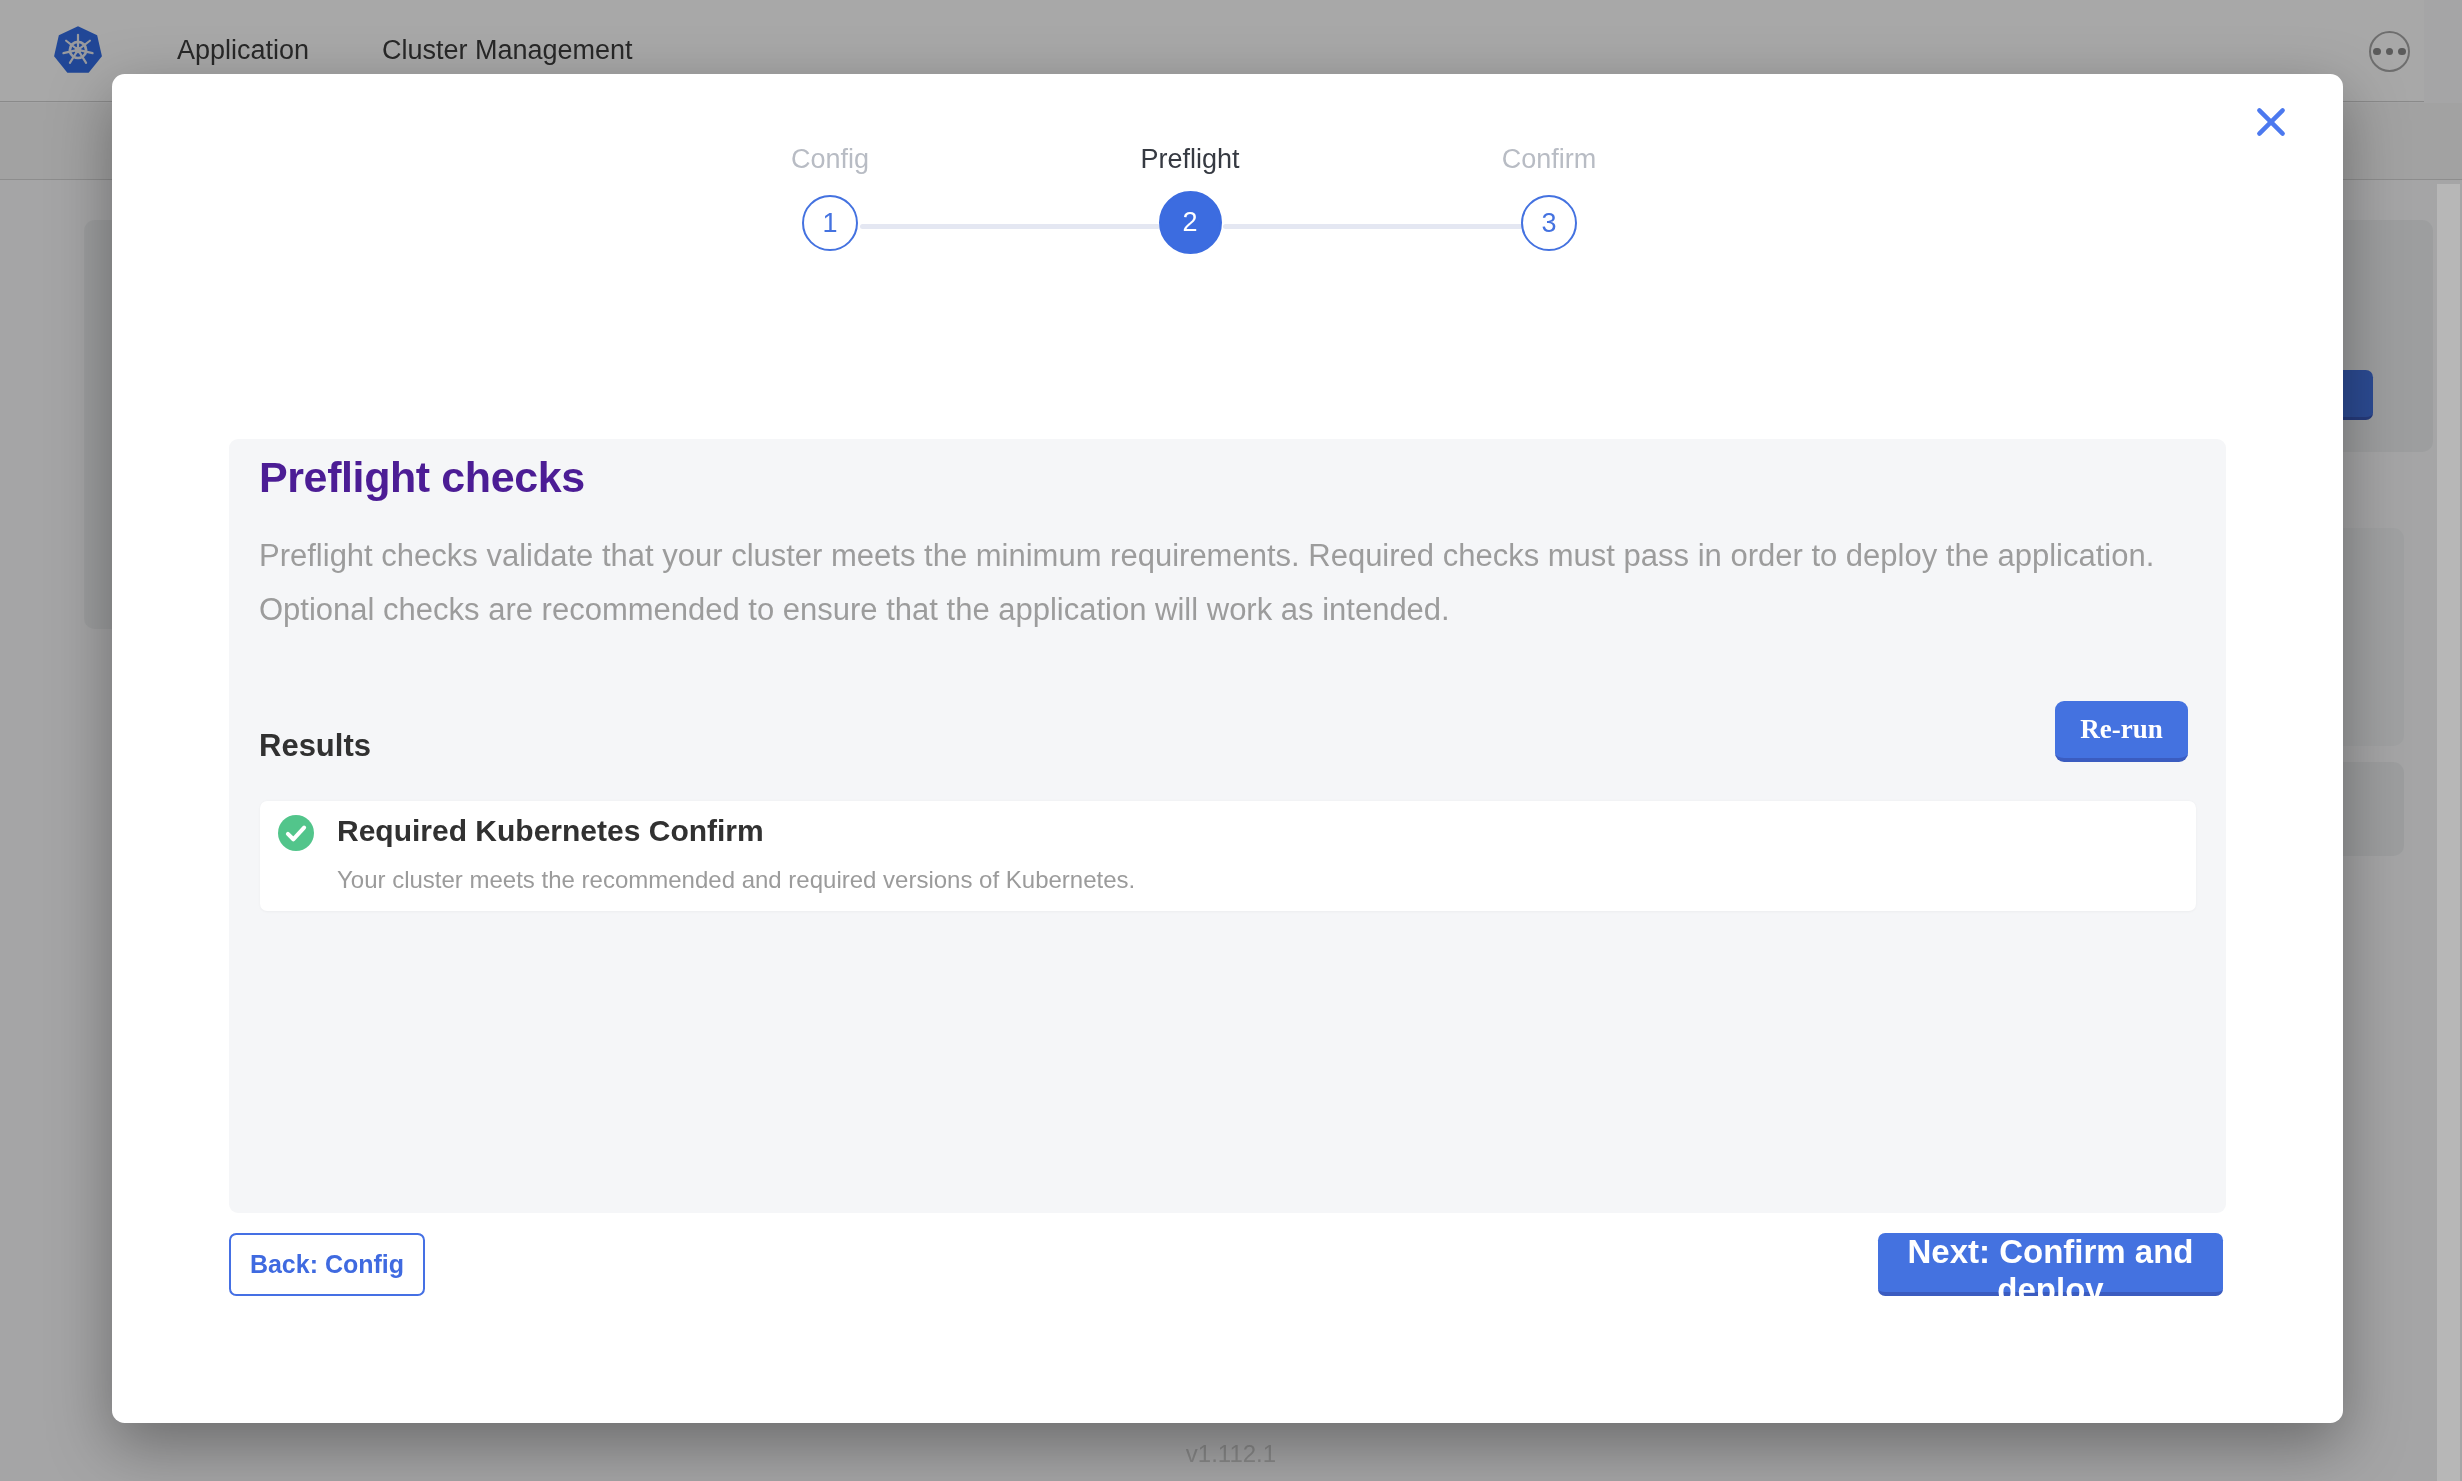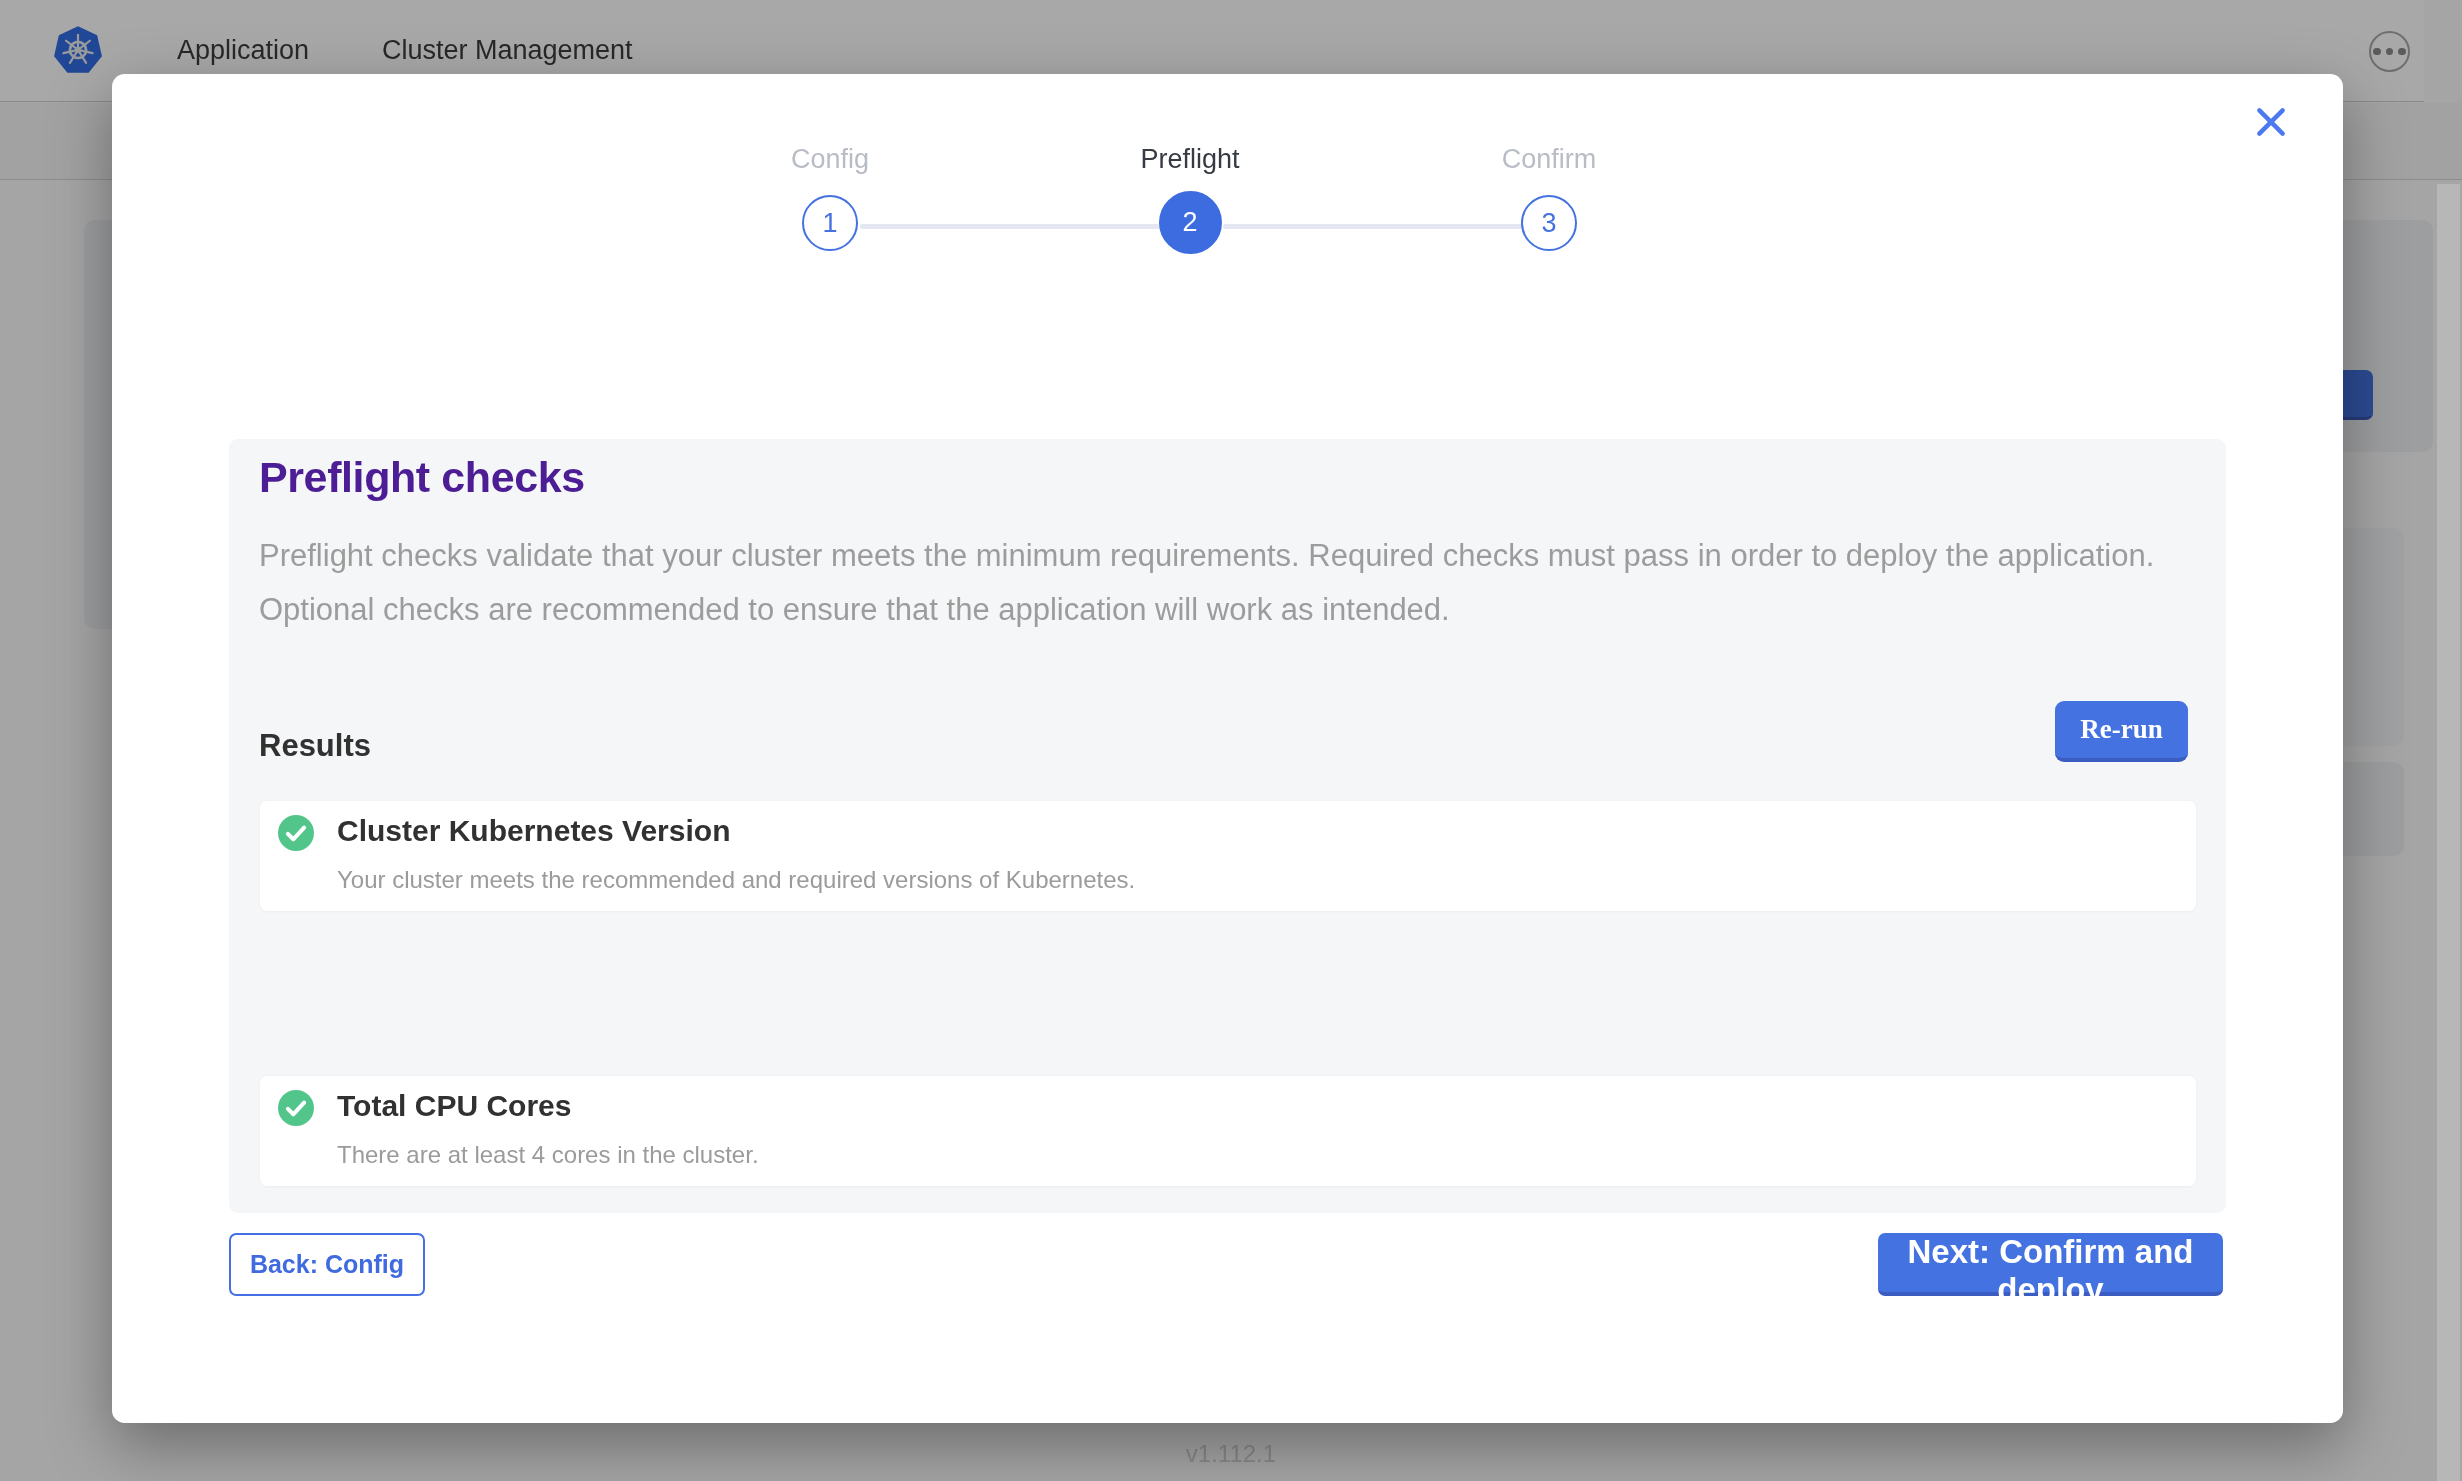--- a/index.html
+++ b/index.html
@@ -166,31 +166,23 @@
     <p class="panel-desc">Preflight checks validate that your cluster meets the minimum requirements. Required checks must pass in order to deploy the application. Optional checks are recommended to ensure that the application will work as intended.</p>
 
     <h2 class="results-label">Results</h2>
     <button class="rerun-btn">Re-run</button>
 
     <div class="check-card check-1">
       <svg class="check-icon" viewBox="0 0 40 40">
         <circle cx="20" cy="20" r="20" fill="#52c58b"></circle>
         <polyline points="11,21 17,27 29,14" fill="none" stroke="#fff" stroke-width="4.5" stroke-linecap="round" stroke-linejoin="round"></polyline>
       </svg>
-      <div class="check-title">Cluster Kubernetes Version</div>
+      <div class="check-title">Required Kubernetes Confirm</div>
       <div class="check-msg">Your cluster meets the recommended and required versions of Kubernetes.</div>
     </div>
 
 
-    <div class="check-card check-3">
-      <svg class="check-icon" viewBox="0 0 40 40">
-        <circle cx="20" cy="20" r="20" fill="#52c58b"></circle>
-        <polyline points="11,21 17,27 29,14" fill="none" stroke="#fff" stroke-width="4.5" stroke-linecap="round" stroke-linejoin="round"></polyline>
-      </svg>
-      <div class="check-title">Total CPU Cores</div>
-      <div class="check-msg">There are at least 4 cores in the cluster.</div>
-    </div>
   </div>
 
   <button class="back-btn">Back: Config</button>
   <button class="next-btn">Next: Confirm and deploy</button>
 </div>
 
 
 </body></html>

